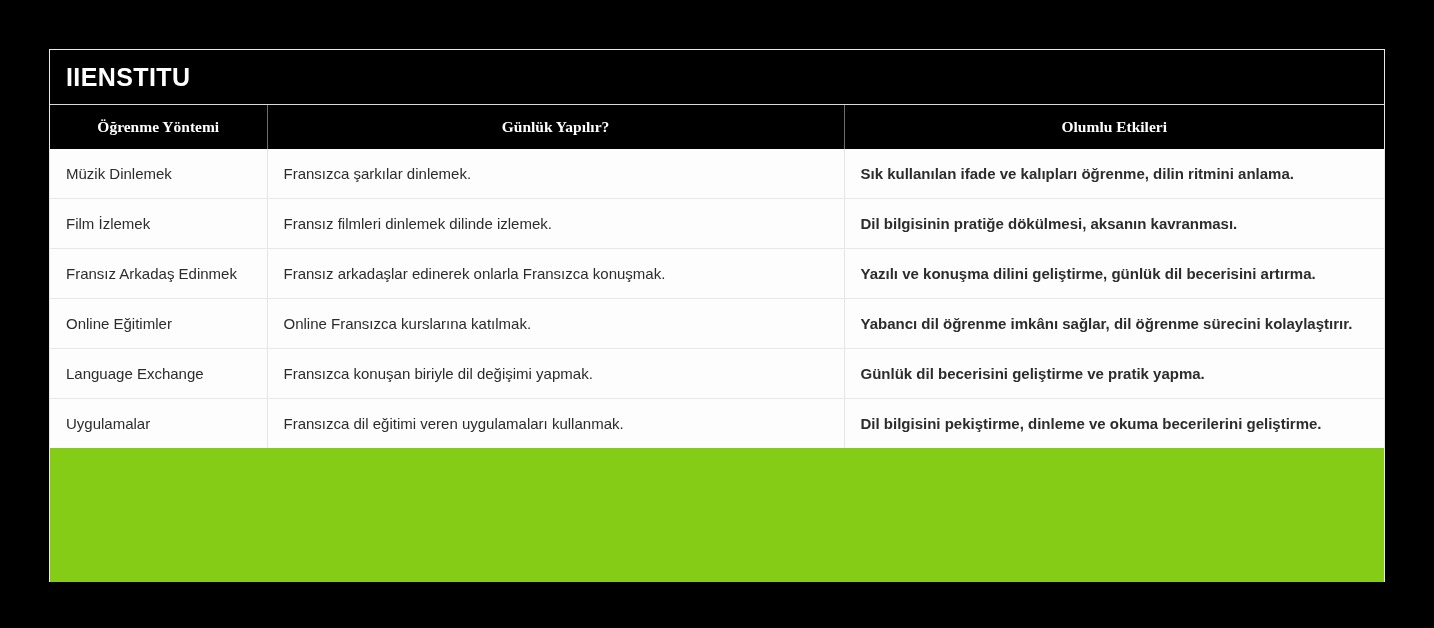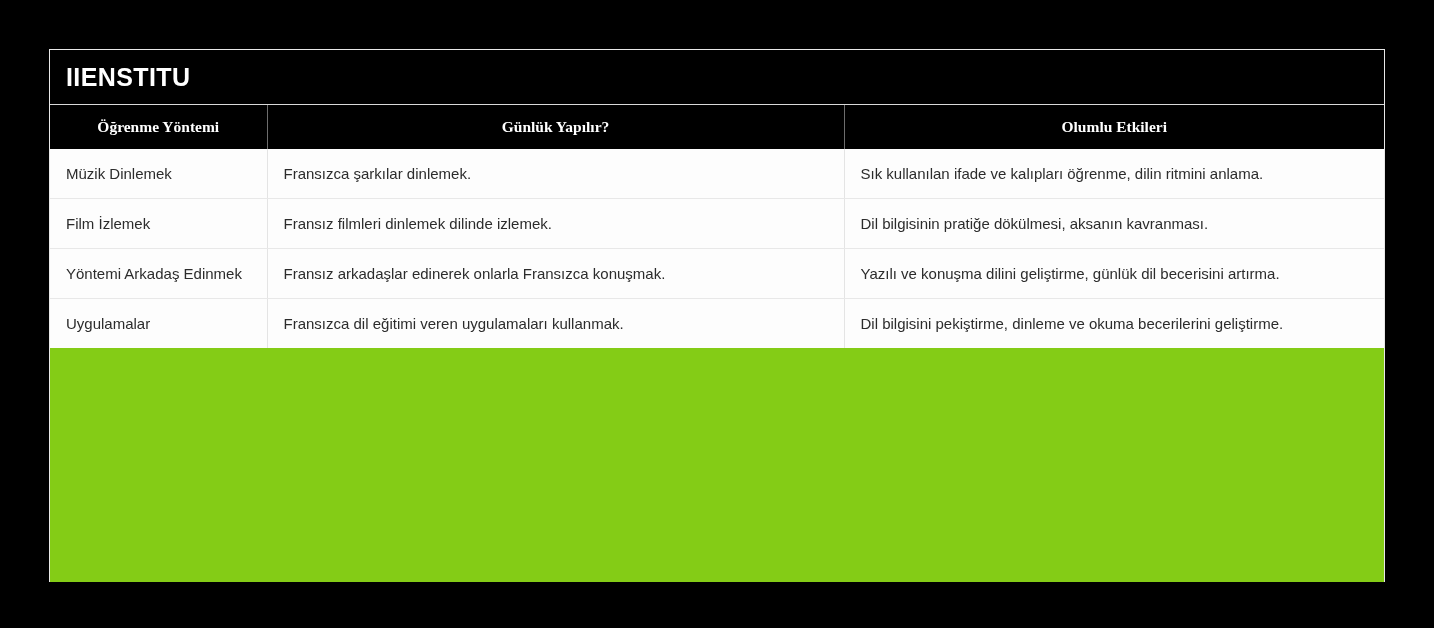--- a/index.html
+++ b/index.html
@@ -84,21 +84,21 @@
     text-align: left;
     height: 43px;
     padding: 16px 16px;
     vertical-align: middle;
     border-right: 1px solid #e4e4e4;
     border-bottom: 1px solid #e8e8e8;
     white-space: nowrap;
     overflow: hidden;
     text-overflow: ellipsis;
   }
-  tbody td:last-child { border-right: none; }
+  tbody td:last-child { border-right: none; font-weight: bold; }
   tbody tr:last-child td { border-bottom: 3px solid #84cc16; }
 </style>
 </head>
 <body>
 
 <div id="canvas">
 
   <div id="table-card">
 
     <div class="brand-bar">
@@ -123,23 +123,33 @@
           <td>Müzik Dinlemek</td>
           <td>Fransızca şarkılar dinlemek.</td>
           <td>Sık kullanılan ifade ve kalıpları öğrenme, dilin ritmini anlama.</td>
         </tr>
         <tr>
           <td>Film İzlemek</td>
           <td>Fransız filmleri dinlemek dilinde izlemek.</td>
           <td>Dil bilgisinin pratiğe dökülmesi, aksanın kavranması.</td>
         </tr>
         <tr>
-          <td>Yöntemi Arkadaş Edinmek</td>
+          <td>Fransız Arkadaş Edinmek</td>
           <td>Fransız arkadaşlar edinerek onlarla Fransızca konuşmak.</td>
           <td>Yazılı ve konuşma dilini geliştirme, günlük dil becerisini artırma.</td>
+        </tr>
+        <tr>
+          <td>Online Eğitimler</td>
+          <td>Online Fransızca kurslarına katılmak.</td>
+          <td>Yabancı dil öğrenme imkânı sağlar, dil öğrenme sürecini kolaylaştırır.</td>
+        </tr>
+        <tr>
+          <td>Language Exchange</td>
+          <td>Fransızca konuşan biriyle dil değişimi yapmak.</td>
+          <td>Günlük dil becerisini geliştirme ve pratik yapma.</td>
         </tr>
         <tr>
           <td>Uygulamalar</td>
           <td>Fransızca dil eğitimi veren uygulamaları kullanmak.</td>
           <td>Dil bilgisini pekiştirme, dinleme ve okuma becerilerini geliştirme.</td>
         </tr>
       </tbody>
     </table>
 
   </div>

